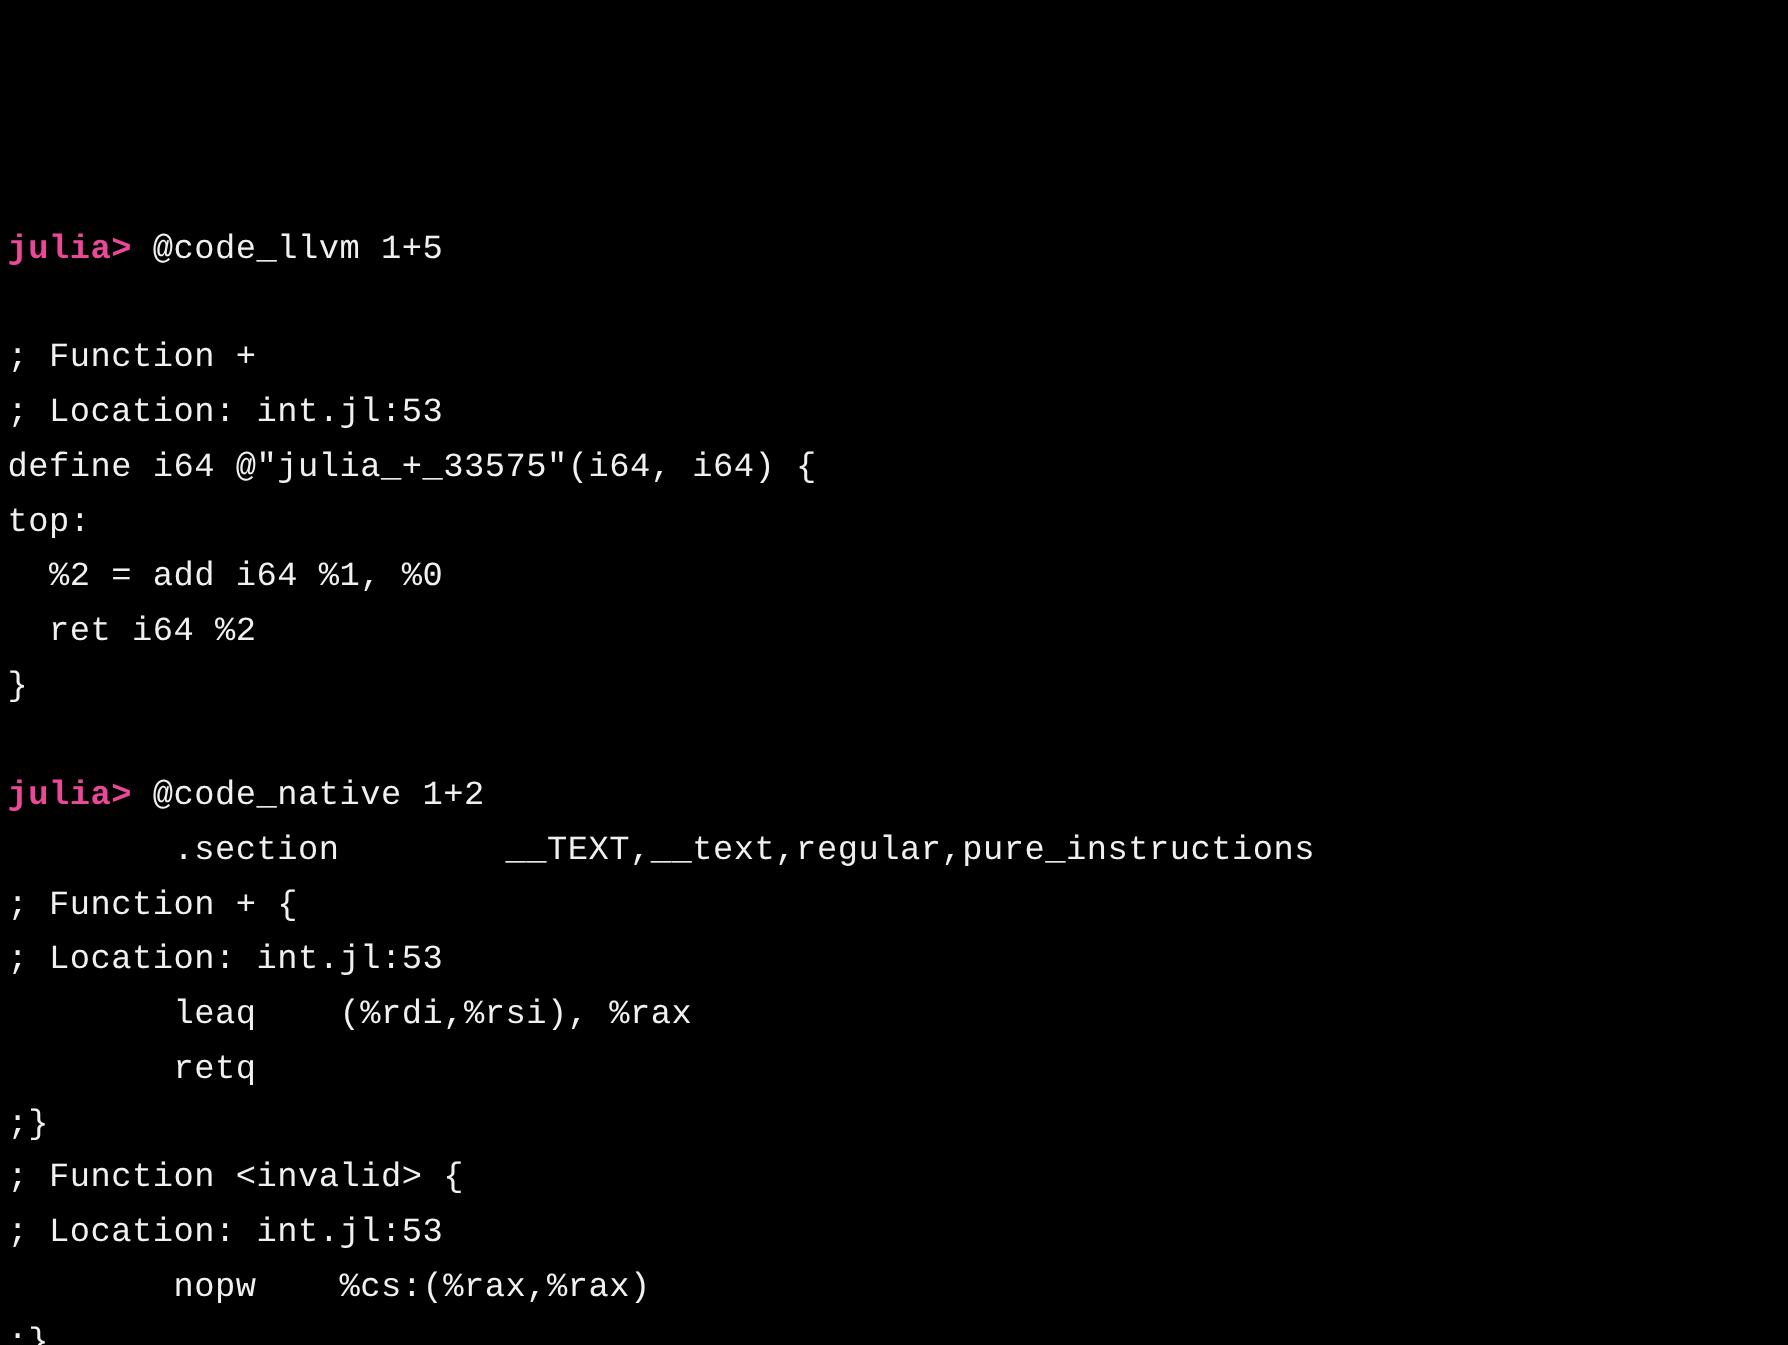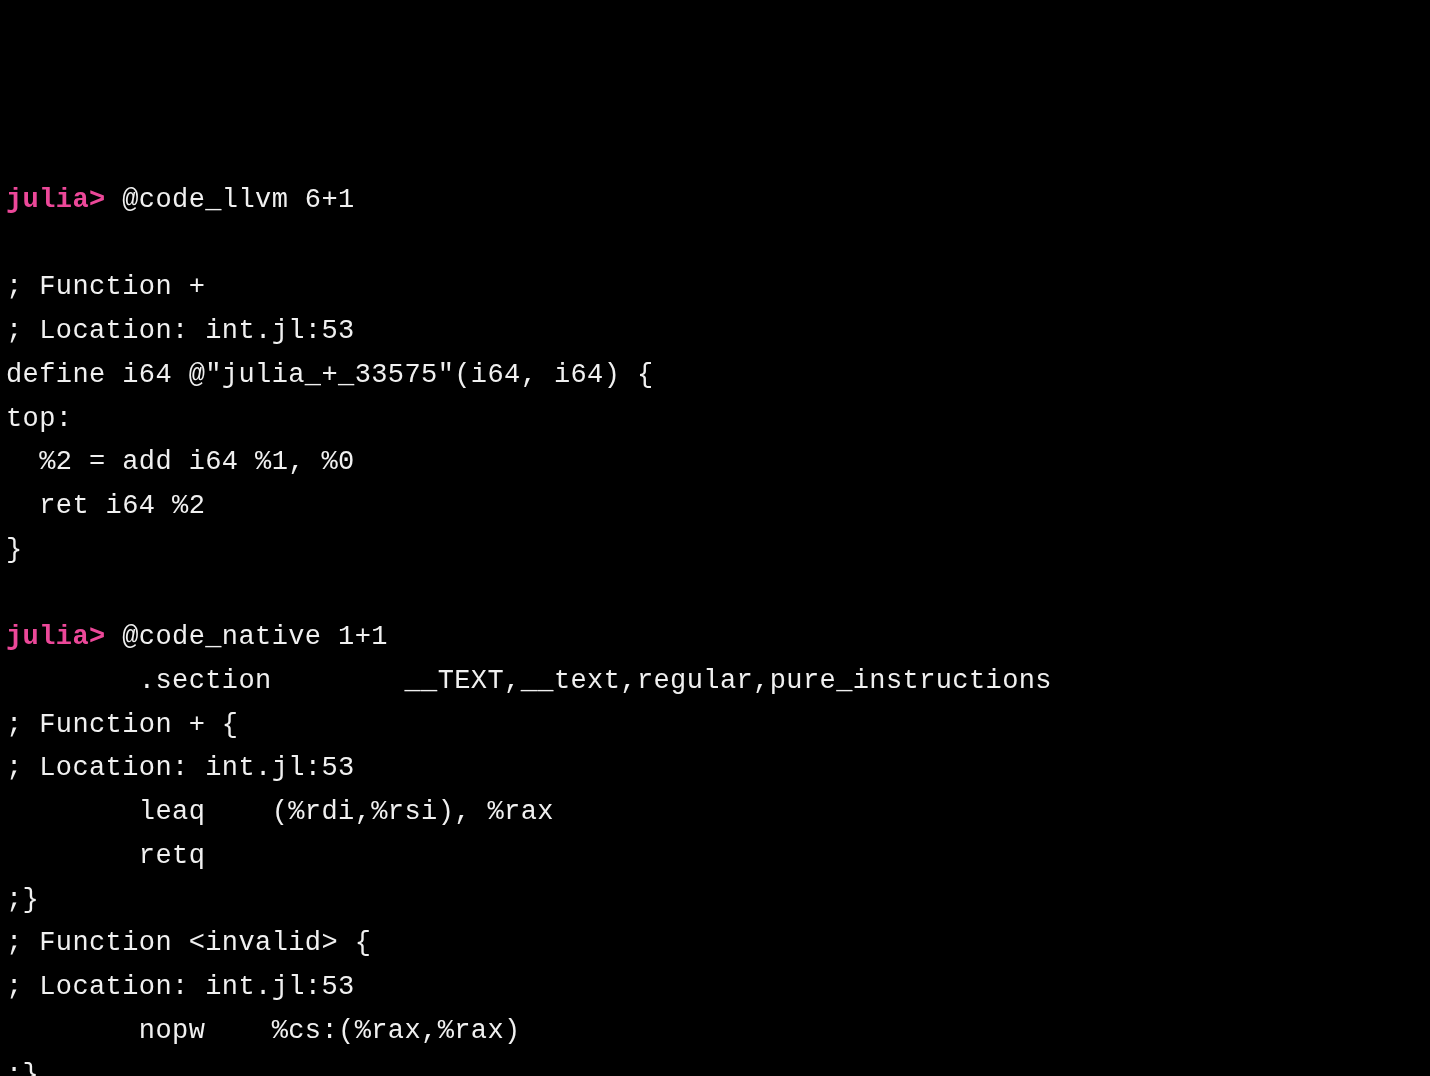--- a/index.html
+++ b/index.html
@@ -22,31 +22,31 @@
     }
     .out {
       color: #f0f0f0;
     }
   </style>
 </head>
 <body>
 
 
 
-<div><span class="prompt">julia&gt;</span><span class="cmd"> @code_llvm 6+1</span>
+<div><span class="prompt">julia&gt;</span><span class="cmd"> @code_llvm 1+5</span>
 <span class="out">
 ; Function +
 ; Location: int.jl:53
 define i64 @"julia_+_33575"(i64, i64) {
 top:
   %2 = add i64 %1, %0
   ret i64 %2
 }
 </span>
-<span class="prompt">julia&gt;</span><span class="cmd"> @code_native 1+1</span>
+<span class="prompt">julia&gt;</span><span class="cmd"> @code_native 1+2</span>
 <span class="out">        .section        __TEXT,__text,regular,pure_instructions
 ; Function + {
 ; Location: int.jl:53
         leaq    (%rdi,%rsi), %rax
         retq
 ;}
 ; Function &lt;invalid&gt; {
 ; Location: int.jl:53
         nopw    %cs:(%rax,%rax)
 ;}</span></div>

